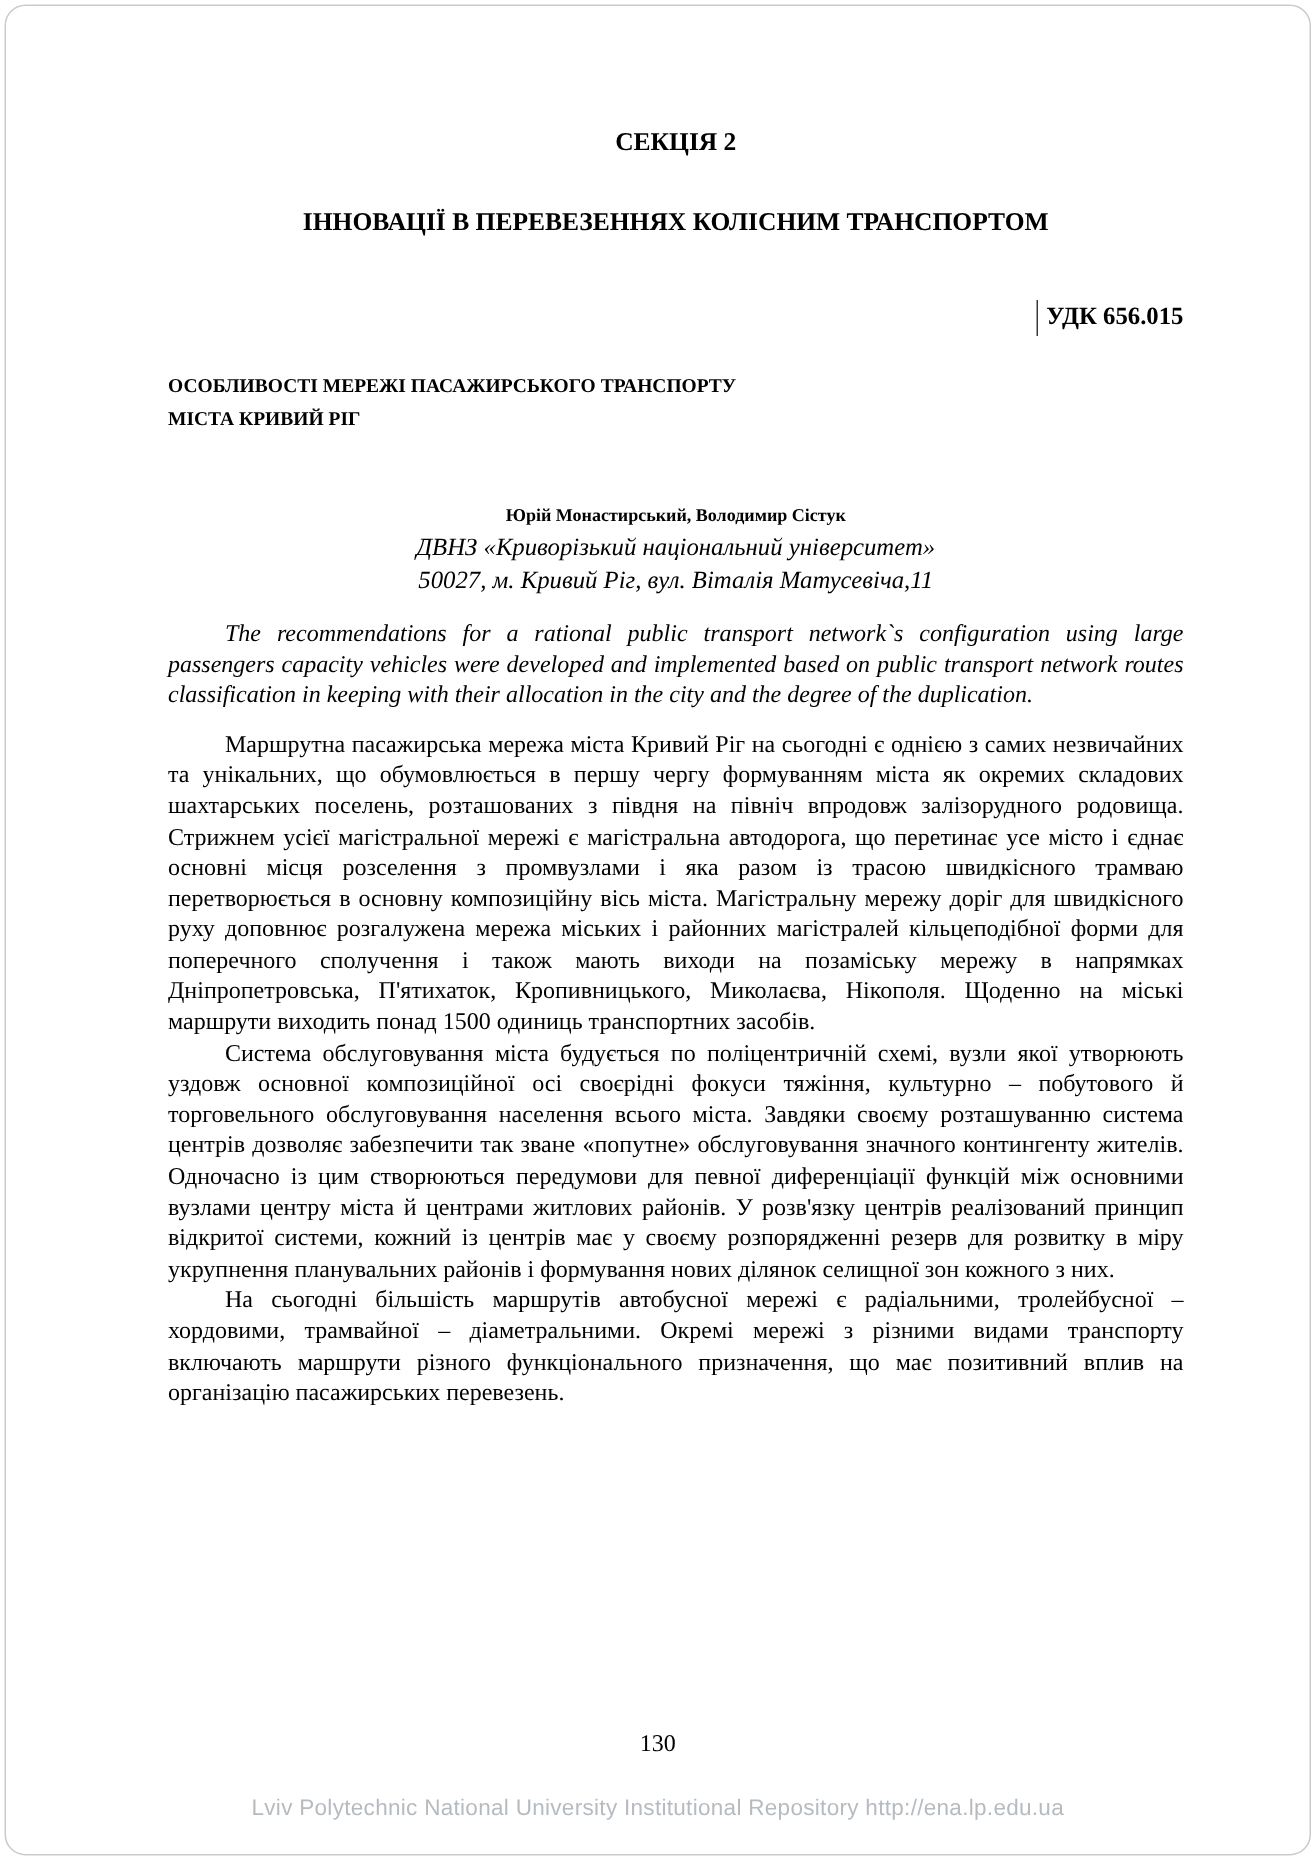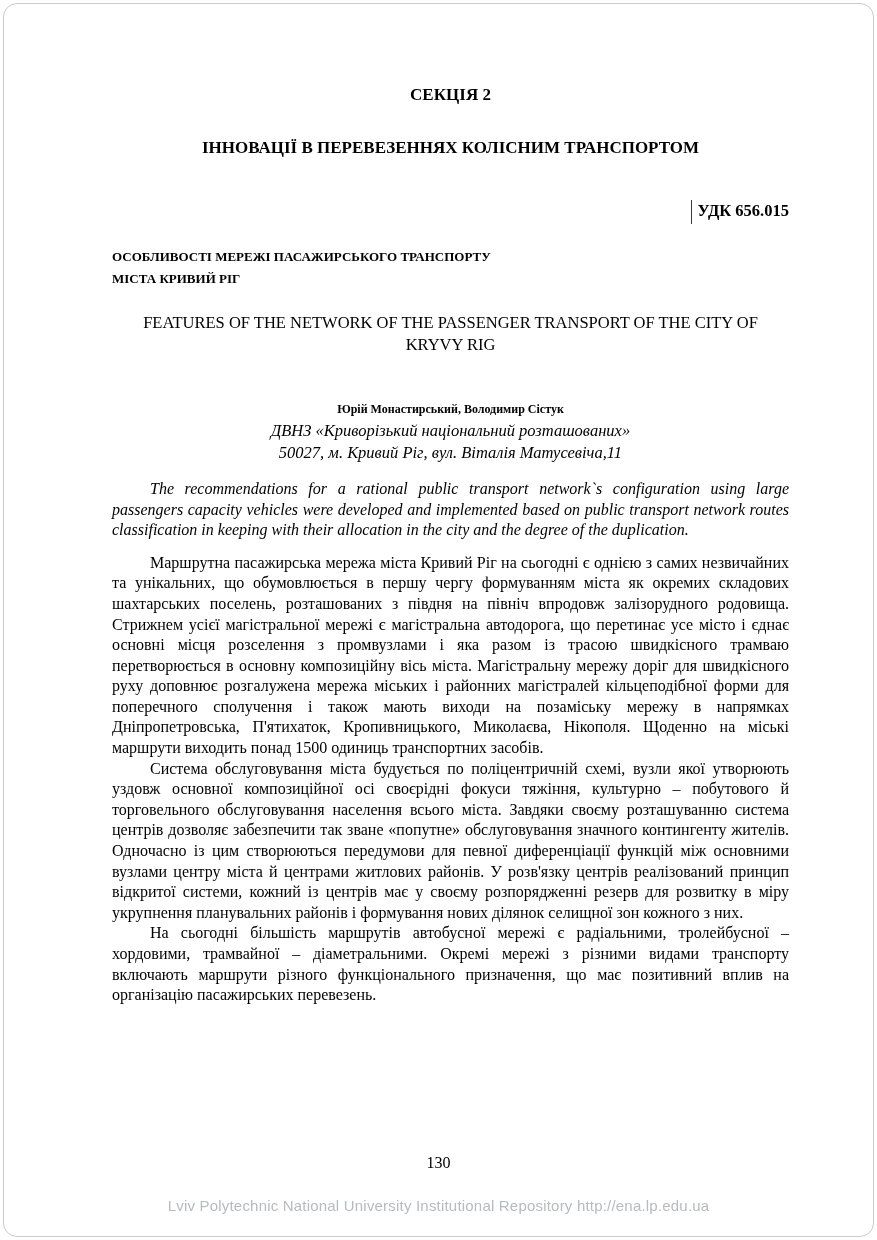--- a/index.html
+++ b/index.html
@@ -137,28 +137,24 @@
 
     <div class="udc-row">
       <span class="cursor-bar"></span><span>УДК 656.015</span>
     </div>
 
     <div class="title-uk">
       <div>ОСОБЛИВОСТІ МЕРЕЖІ ПАСАЖИРСЬКОГО ТРАНСПОРТУ</div>
       <div>МІСТА КРИВИЙ РІГ</div>
     </div>
 
-    <div class="title-en">
-      <div>FEATURES OF THE NETWORK OF THE PASSENGER TRANSPORT OF THE CITY OF</div>
-      <div>KRYVY RIG</div>
-    </div>
 
     <div class="authors">Юрій Монастирський, Володимир Сістук</div>
 
-    <div class="affiliation">ДВНЗ «Криворізький національний розташованих»</div>
+    <div class="affiliation">ДВНЗ «Криворізький національний університет»</div>
 
     <div class="address">50027, м. Кривий Ріг, вул. Віталія Матусевіча,11</div>
 
     <div class="abstract">The recommendations for a rational public transport network`s configuration using large passengers capacity vehicles were developed and implemented based on public transport network routes classification in keeping with their allocation in the city and the degree of the duplication.</div>
 
     <div class="body-text">
       <p>Маршрутна пасажирська мережа міста Кривий Ріг на сьогодні є однією з самих незвичайних та унікальних, що обумовлюється в першу чергу формуванням міста як окремих складових шахтарських поселень, розташованих з півдня на північ впродовж залізорудного родовища. Стрижнем усієї магістральної мережі є магістральна автодорога, що перетинає усе місто і єднає основні місця розселення з промвузлами і яка разом із трасою швидкісного трамваю перетворюється в основну композиційну вісь міста. Магістральну мережу доріг для швидкісного руху доповнює розгалужена мережа міських і районних магістралей кільцеподібної форми для поперечного сполучення і також мають виходи на позаміську мережу в напрямках Дніпропетровська, П'ятихаток, Кропивницького, Миколаєва, Нікополя. Щоденно на міські маршрути виходить понад 1500 одиниць транспортних засобів.</p>
       <p>Система обслуговування міста будується по поліцентричній схемі, вузли якої утворюють уздовж основної  композиційної осі своєрідні фокуси тяжіння, культурно – побутового й торговельного обслуговування населення всього міста. Завдяки своєму розташуванню система центрів дозволяє забезпечити так зване «попутне» обслуговування значного контингенту жителів. Одночасно із цим створюються передумови для певної диференціації функцій між основними вузлами центру міста й центрами житлових районів. У розв'язку центрів реалізований принцип відкритої системи, кожний із центрів має у своєму розпорядженні резерв для розвитку в міру укрупнення планувальних районів і формування  нових ділянок селищної зон  кожного з них.</p>
       <p>На сьогодні більшість маршрутів автобусної мережі є радіальними, тролейбусної – хордовими, трамвайної – діаметральними. Окремі мережі з різними видами транспорту включають маршрути різного функціонального призначення, що має позитивний вплив на організацію пасажирських перевезень.</p>
     </div>

